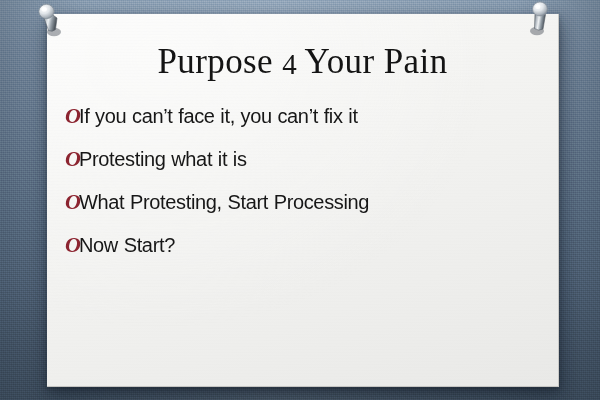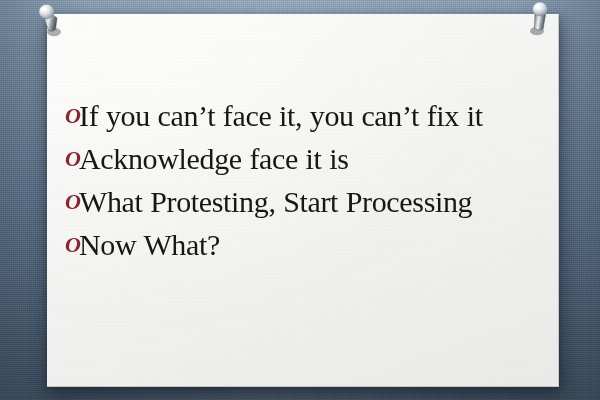--- a/index.html
+++ b/index.html
@@ -153,22 +153,22 @@
     font-style: italic;
     font-weight: 700;
     font-size: 22px;
     line-height: 40px;
     color: #8c2430;
     text-align: left;
     user-select: none;
   }
   .bullet-text {
     flex: 1 1 auto;
-    font-family: Liberation Serif, serif;
-    font-size: 30px;
+    font-family: Liberation Sans, sans-serif;
+    font-size: 20px;
     line-height: 40px;
     color: #171717;
     letter-spacing: -0.35px;
     text-indent: -1px;
     padding-left: 0;
     word-spacing: 0.5px;
   }
 
   
   .pushpin {
@@ -187,41 +187,42 @@
 
   <div id="bg-gradient"></div>
   <div id="bg-texture"></div>
   <div id="bg-vignette"></div>
 
   <div id="paper">
     <div id="paper-grain"></div>
 
     <div id="paper-content">
 
+      <div id="title"><span>Purpose </span><span class="oldstyle-four">4</span><span> Your Pain</span></div>
 
       <ul id="bullet-list">
 
         <li class="bullet-item">
           <span class="bullet-marker">O</span>
           <span class="bullet-text">If you can’t face it, you can’t fix it</span>
         </li>
 
         <li class="bullet-item">
           <span class="bullet-marker">O</span>
-          <span class="bullet-text">Acknowledge face it is</span>
+          <span class="bullet-text">Protesting what it is</span>
         </li>
 
         <li class="bullet-item">
           <span class="bullet-marker">O</span>
           <span class="bullet-text">What Protesting, Start Processing</span>
         </li>
 
         <li class="bullet-item">
           <span class="bullet-marker">O</span>
-          <span class="bullet-text">Now What?</span>
+          <span class="bullet-text">Now Start?</span>
         </li>
 
       </ul>
     </div>
   </div>
 
   <div class="pushpin" id="pushpin-left">
     <svg width="34" height="38" viewBox="0 0 34 38" xmlns="http://www.w3.org/2000/svg">
       <defs>
         <linearGradient id="pinShaftL" x1="0" y1="0" x2="1" y2="0.3">

